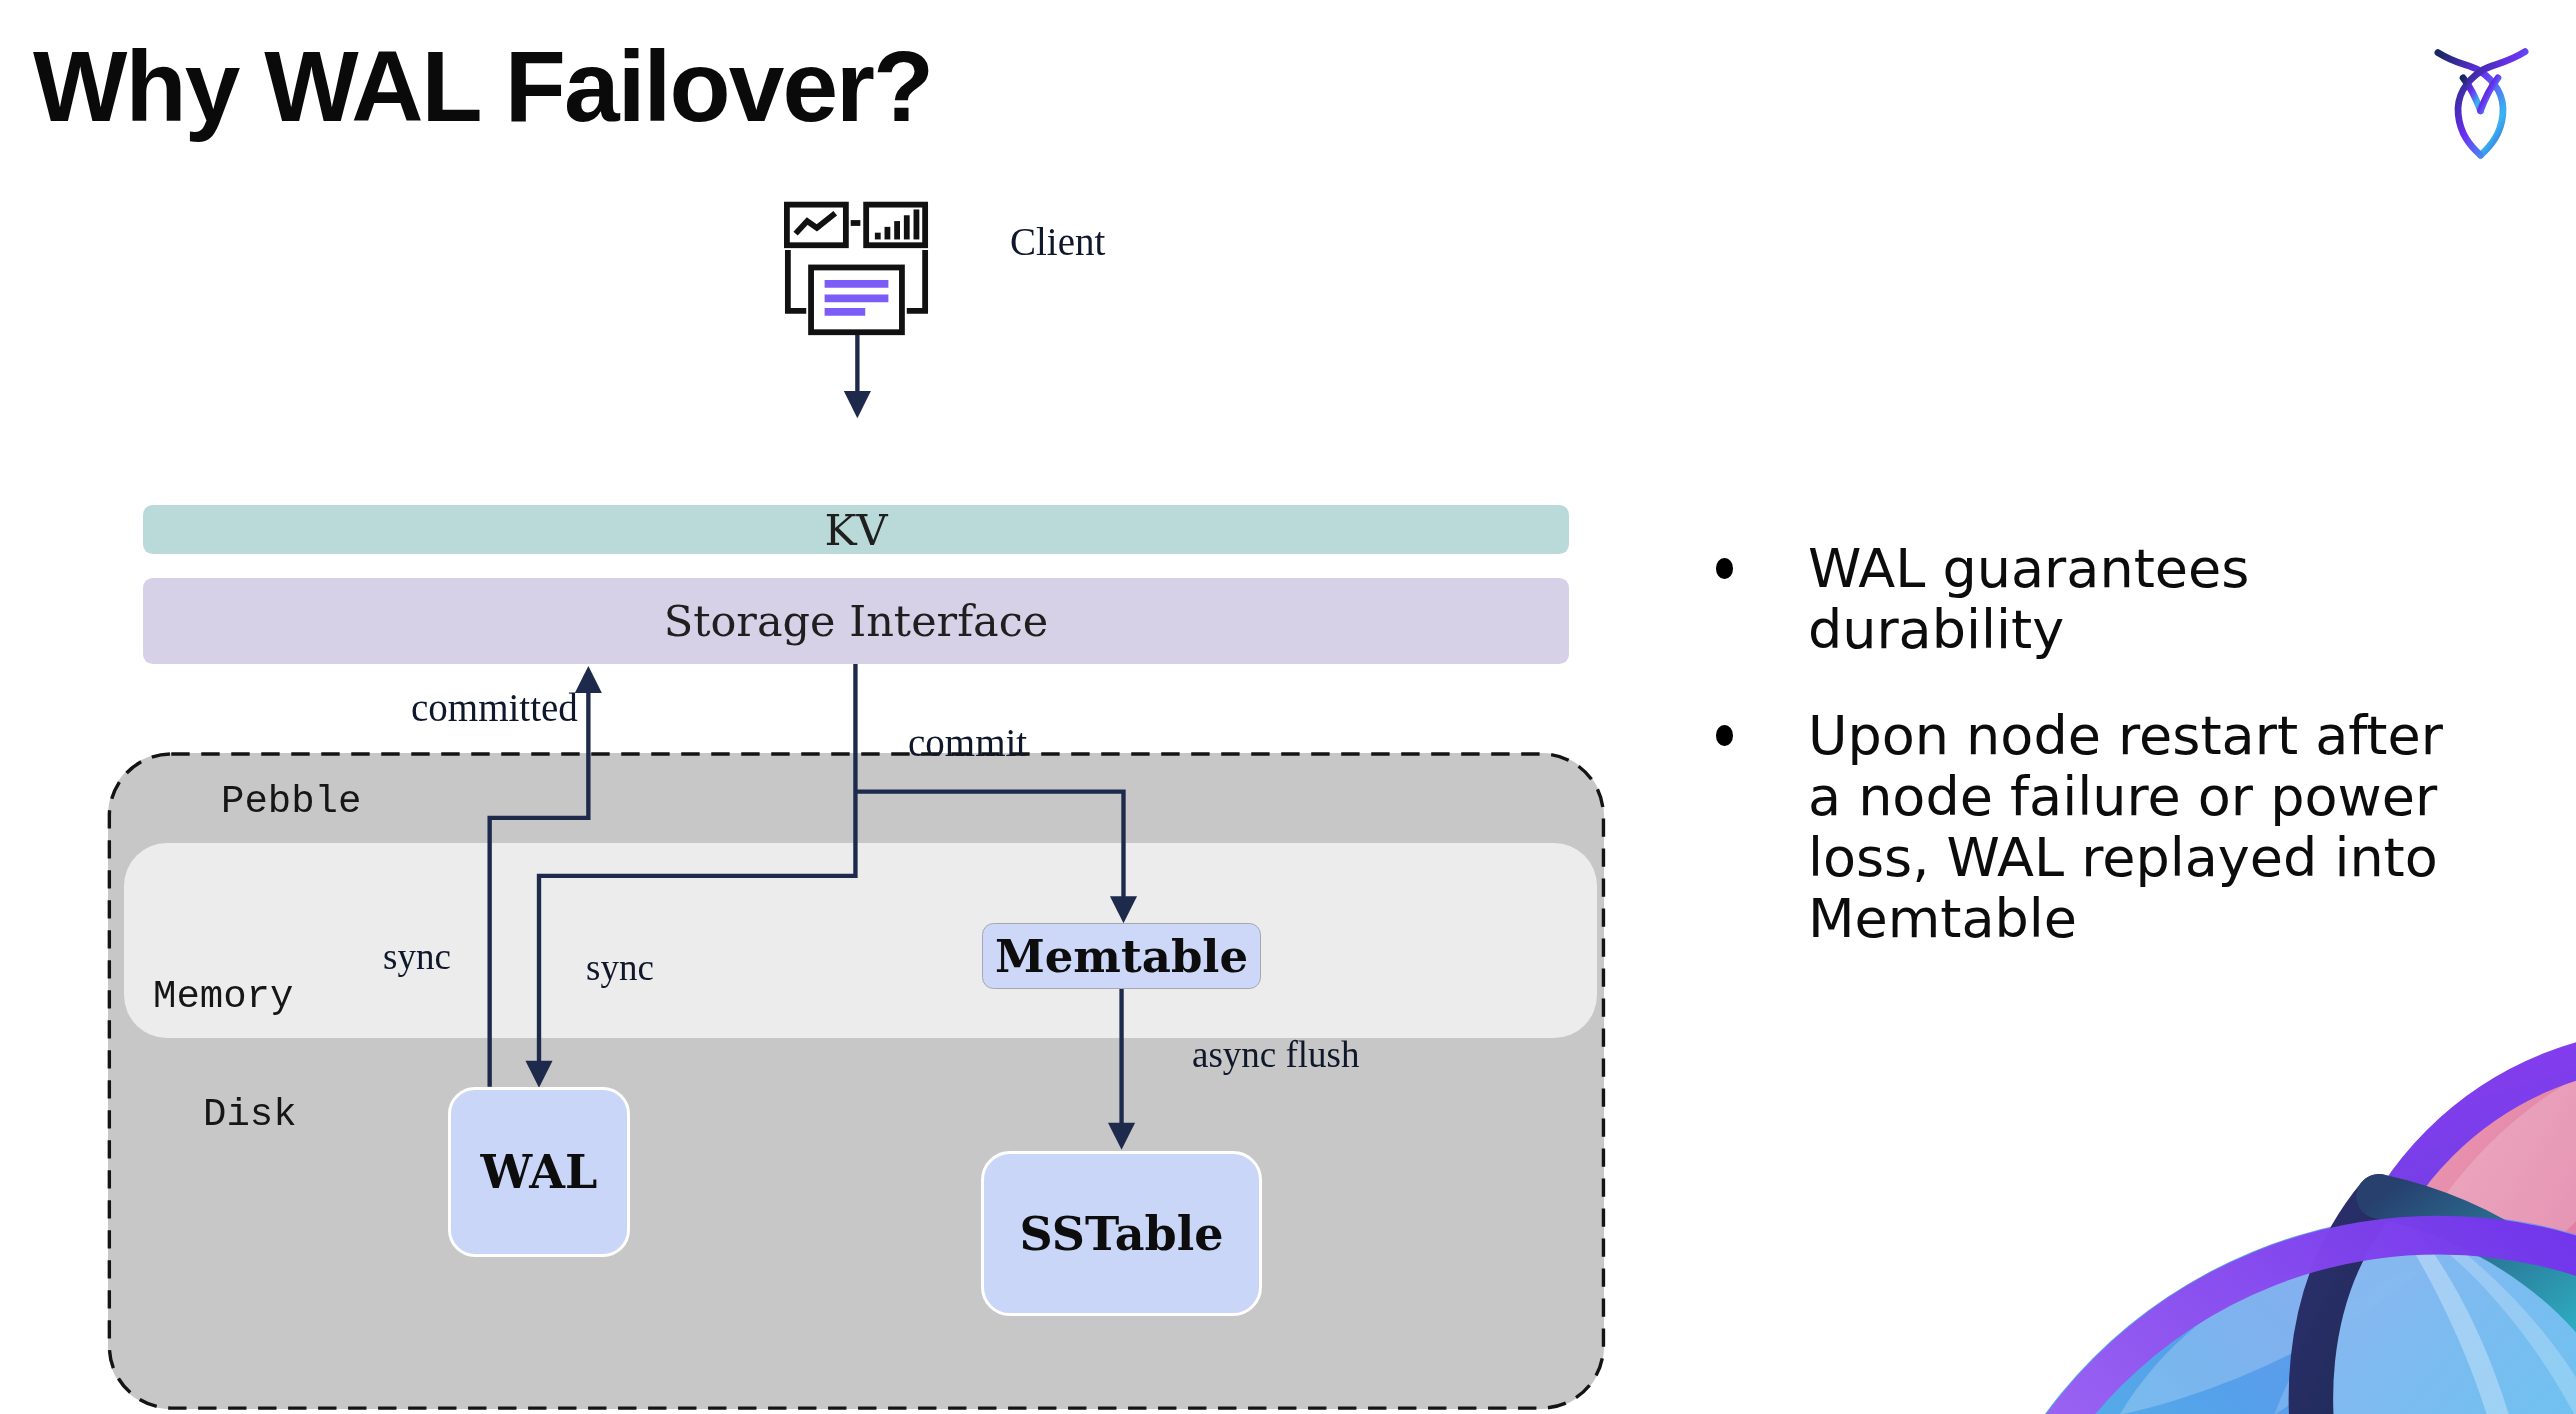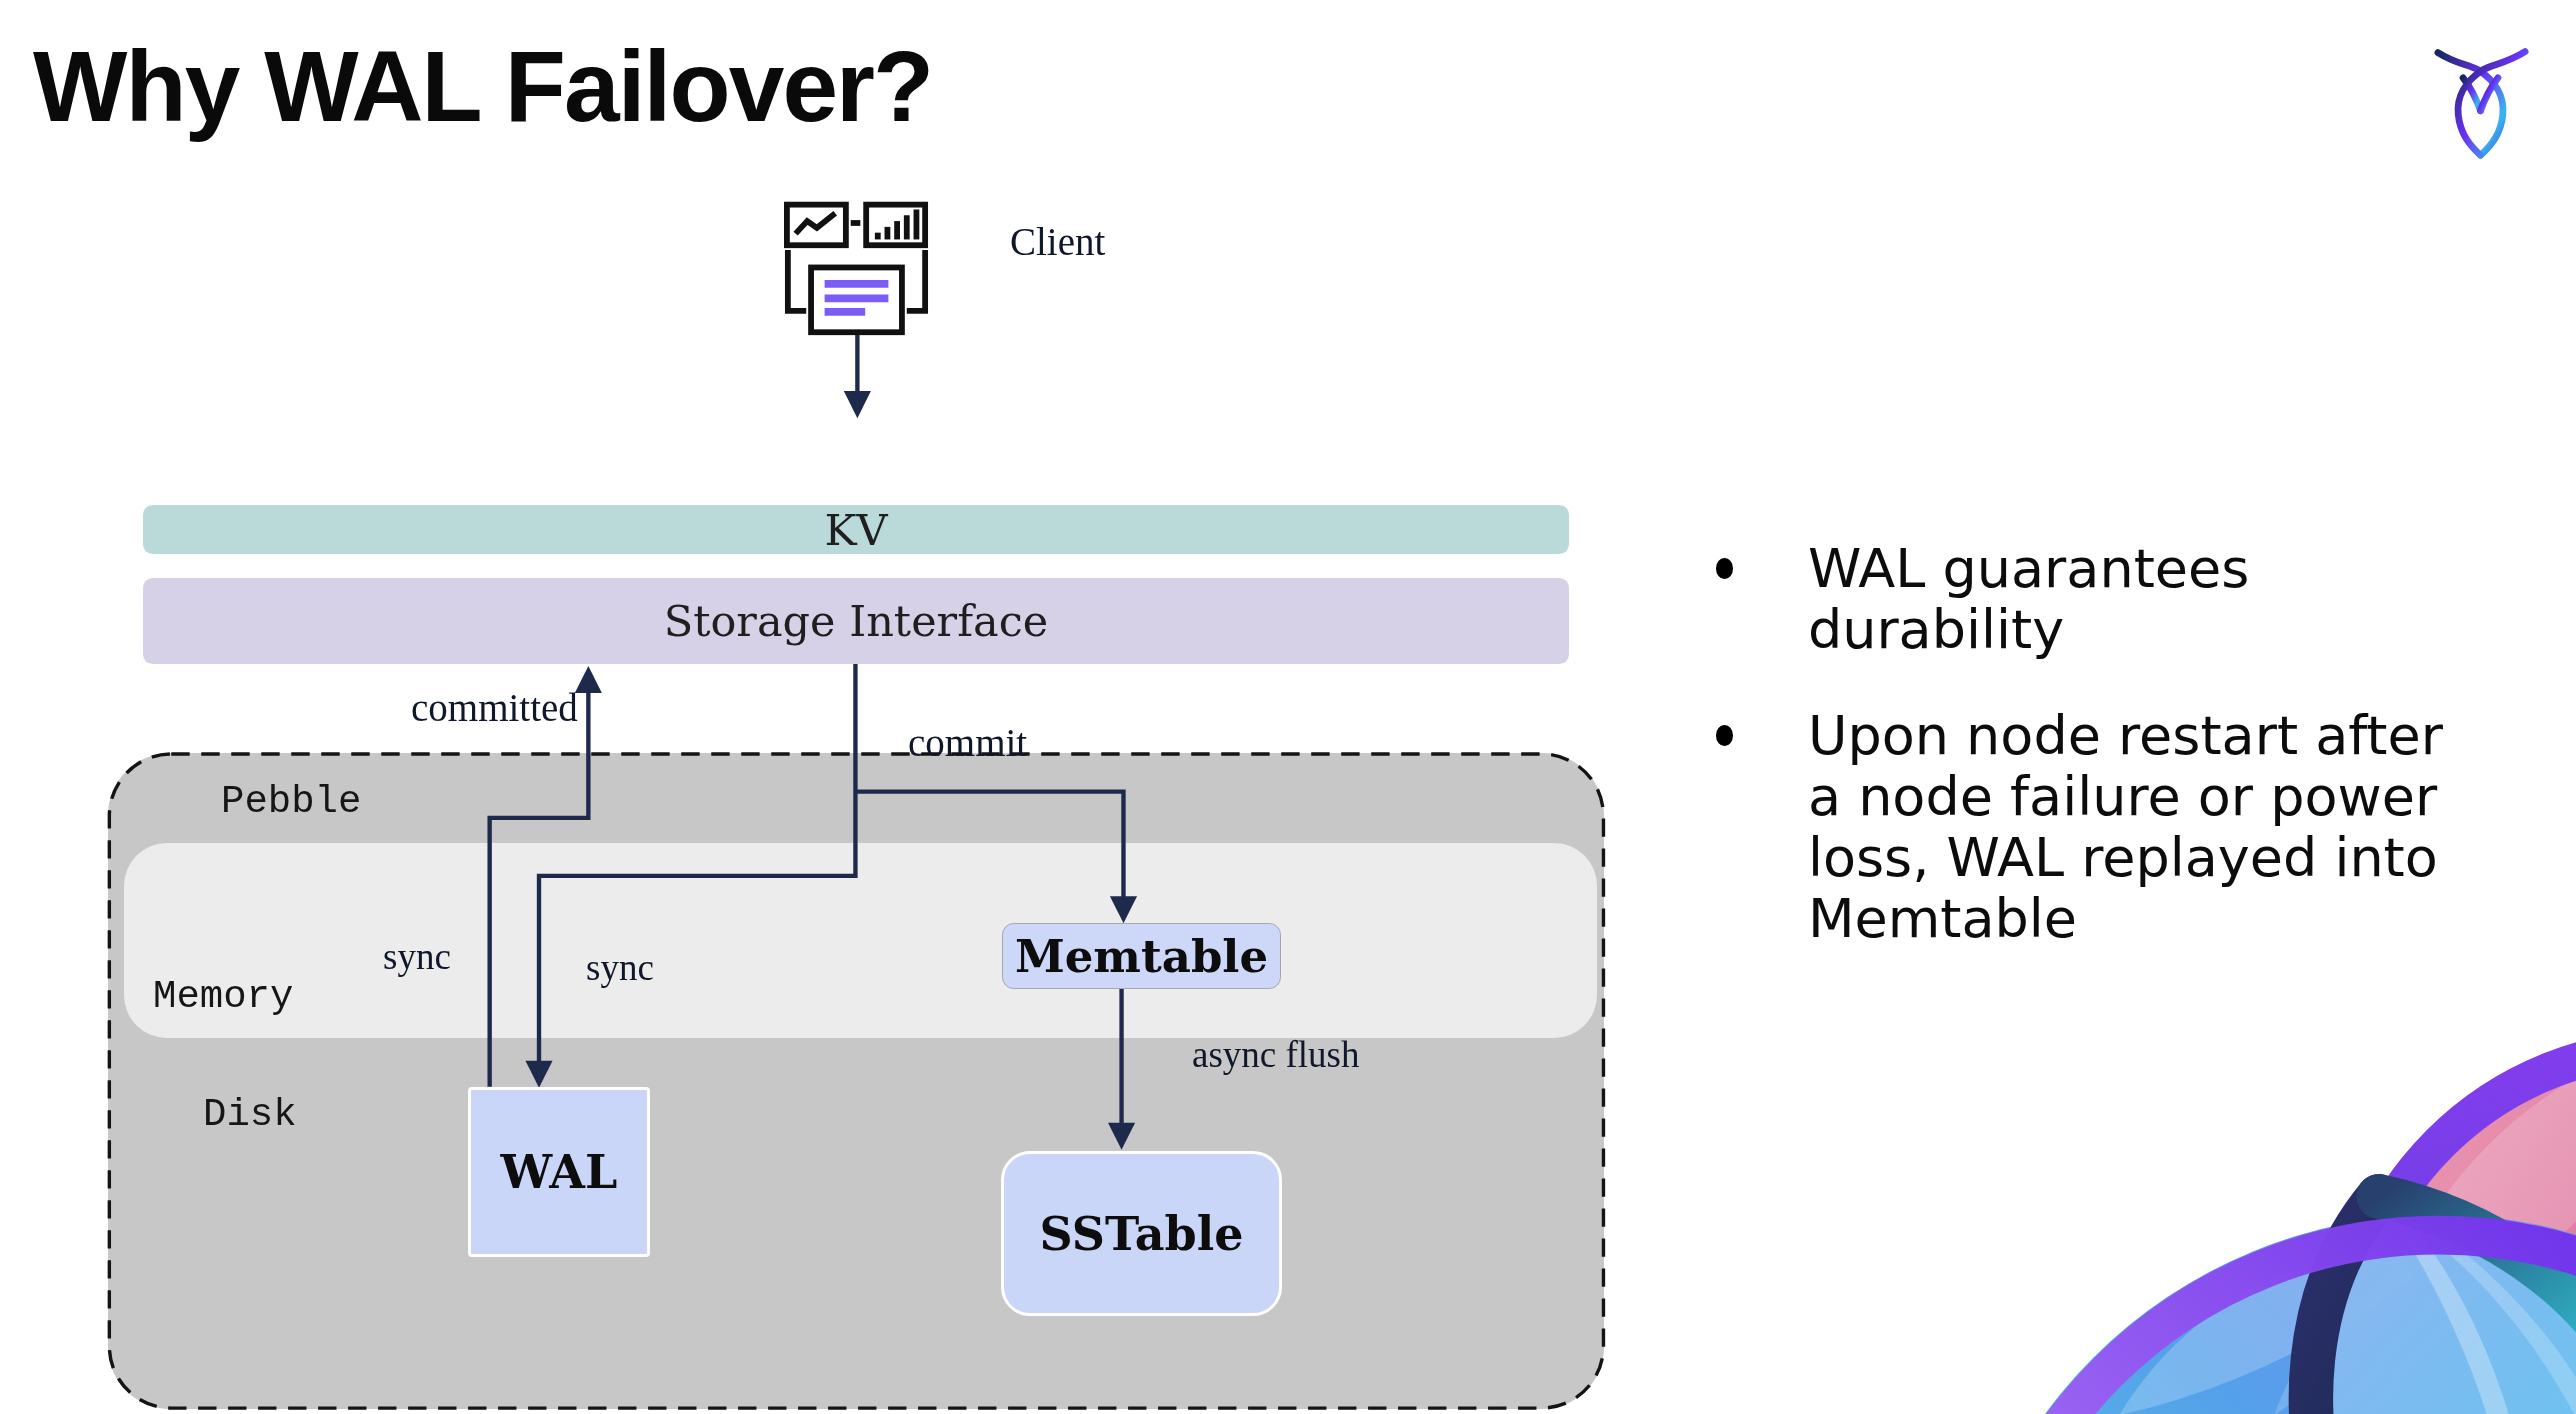--- a/index.html
+++ b/index.html
@@ -57,23 +57,22 @@
   .pebble-label{left:221px;top:780px;}
   .memory-label{left:153px;top:975px;}
   .disk-label{left:203px;top:1093px;}
 
   
   .bluebox{
     background:#cad6f8;
     display:flex;align-items:center;justify-content:center;
     font-family:"DejaVu Serif", serif;font-weight:700;color:#0d0d0d;
     box-sizing:border-box;
-    margin-left:20px;
-  }
-  .box-wal{left:448px;top:1087px;width:182px;height:170px;border:3.9px solid #ffffff;border-radius:4px;font-size:46px;}
+  }
+  .box-wal{left:448px;top:1087px;width:182px;height:170px;border:3.9px solid #ffffff;border-radius:27px;font-size:46px;}
   .box-memtable{left:982px;top:923px;width:279px;height:66px;border:1.9px solid #a6a7b0;border-radius:11.6px;font-size:45px;background:#cdd7f8;}
   .box-sstable{left:981px;top:1151px;width:281px;height:165px;border:3.9px solid #ffffff;border-radius:29px;font-size:46px;}
 
   
   .bullets{left:1699px;top:538px;width:852px;list-style:none;margin:0;padding:0;}
   .bullets li{display:flex;align-items:flex-start;margin:0 0 45px 0;}
   .bullet-dot{
     width:16.5px;height:20.3px;border-radius:50%;
     background:#000;flex:0 0 auto;margin:20.3px 0 0 17.4px;
   }

